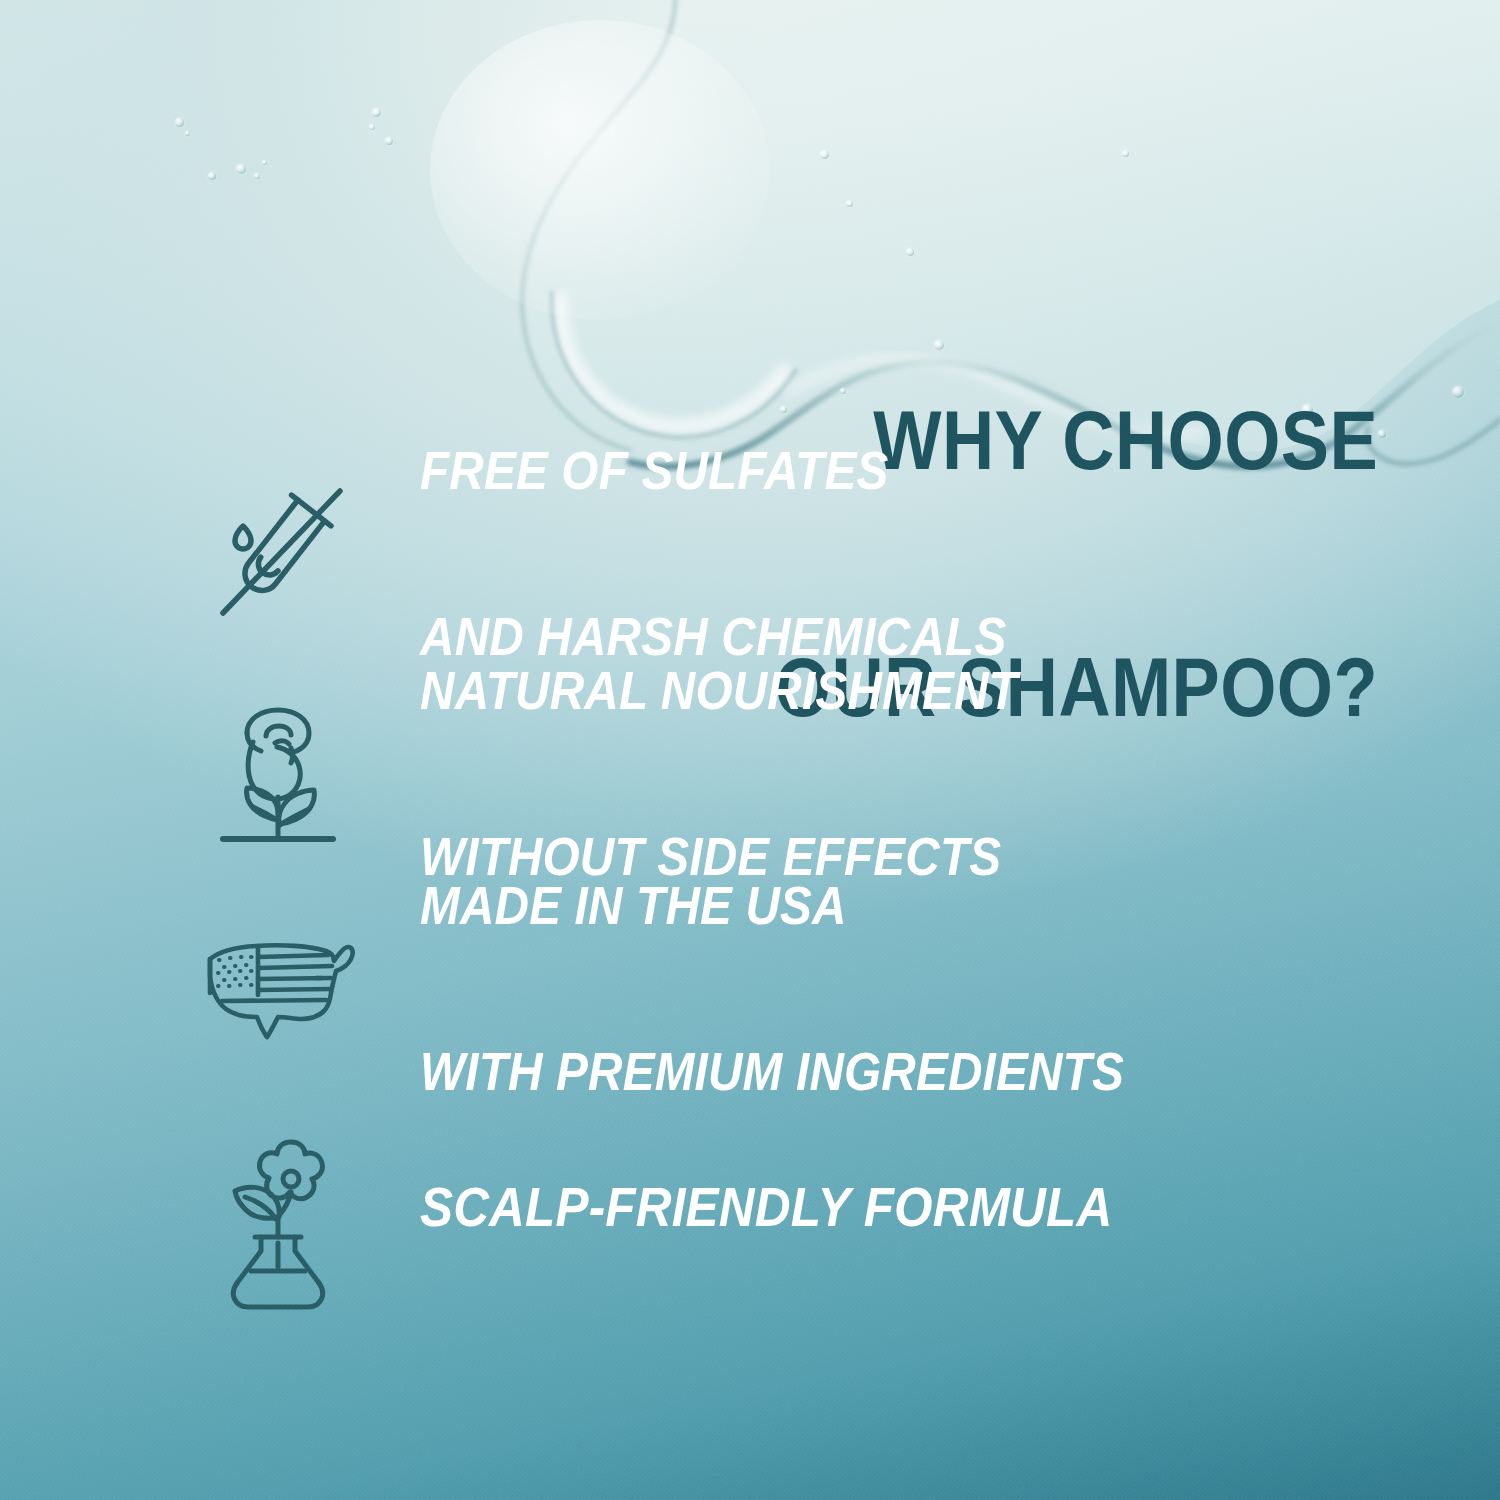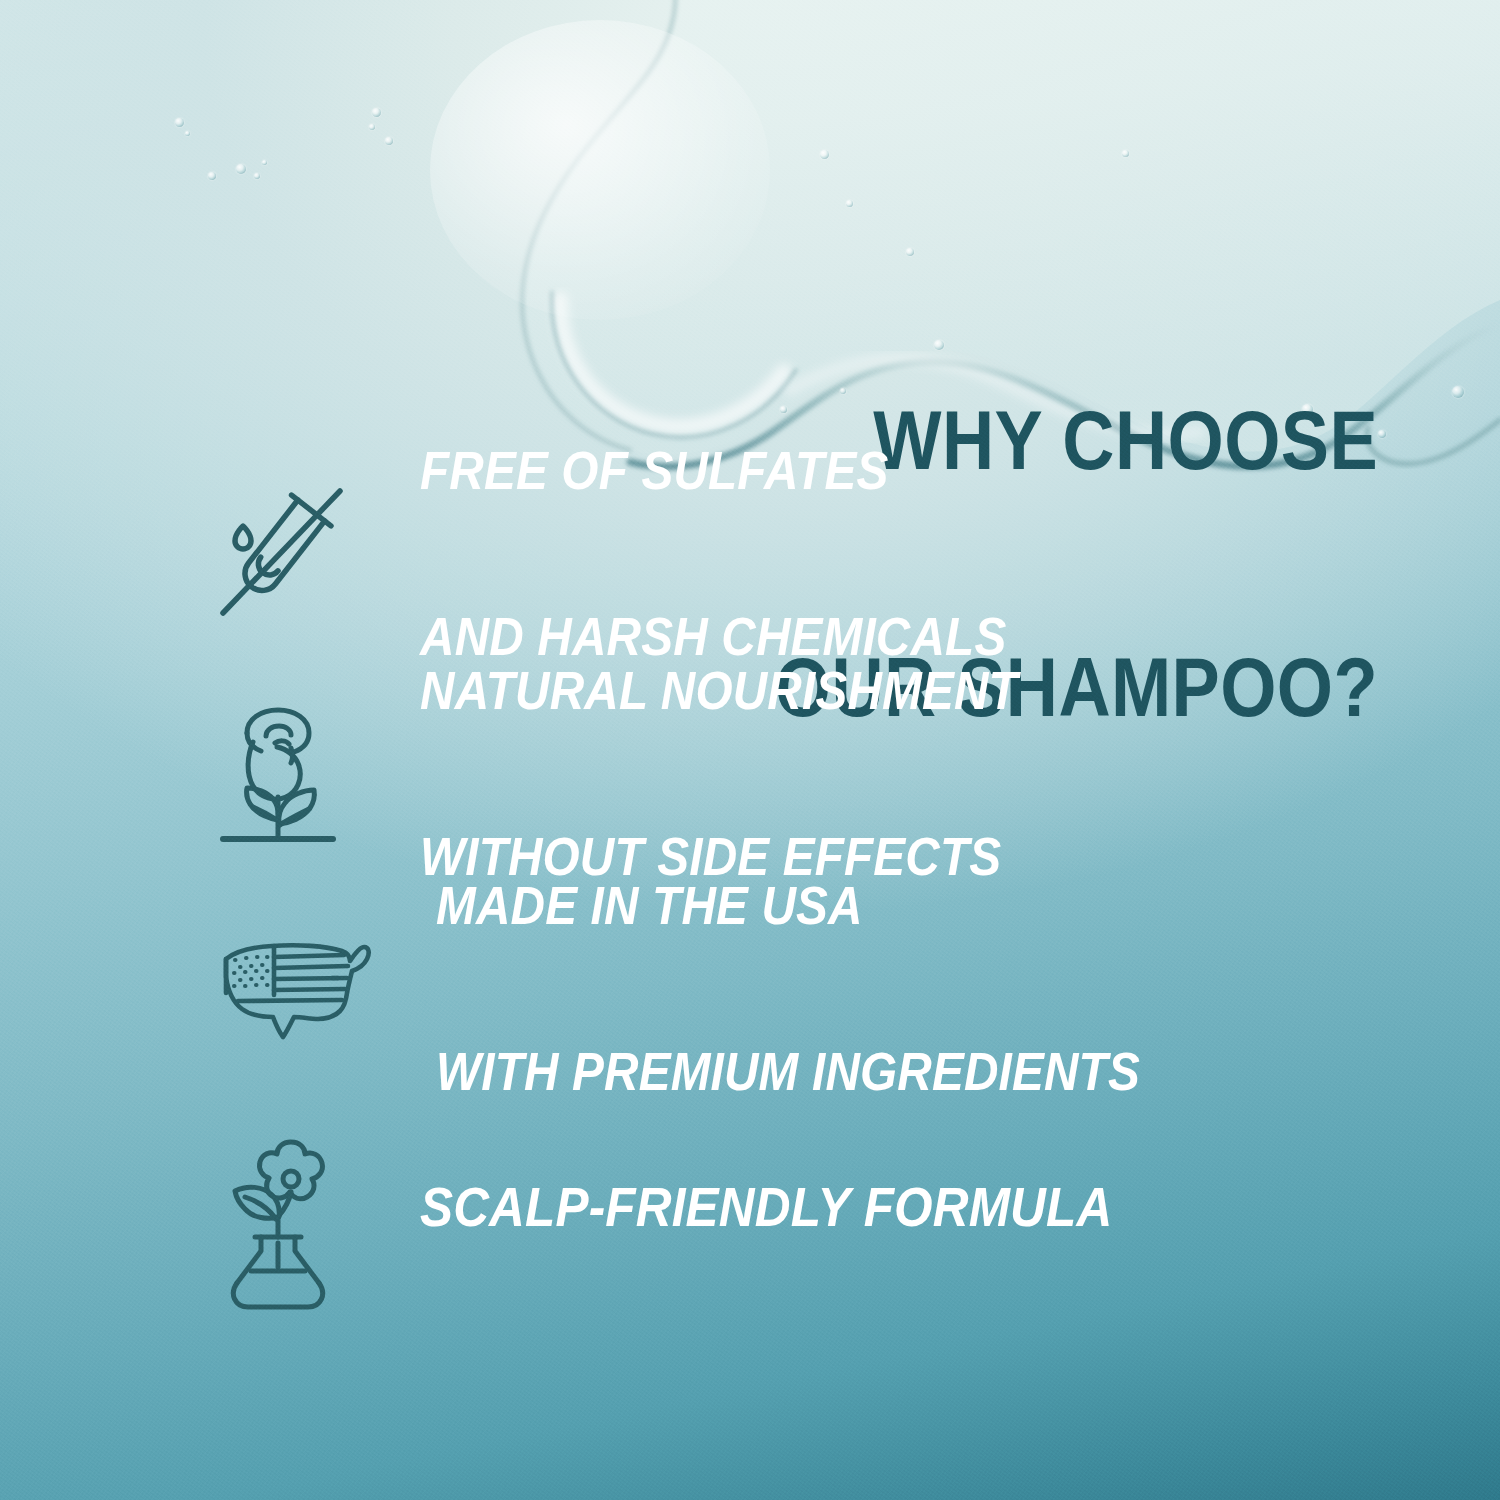--- a/index.html
+++ b/index.html
@@ -106,21 +106,21 @@
     line-height: 1.04;
     letter-spacing: 0.2px;
     white-space: pre;
   }
   .feature-text .ft-line { display: block; }
 
   
   #row-0 { height: 150px; margin-bottom: 60px; }
   #row-0 .feature-text { font-size: 53px; }
   #row-1 { height: 170px; margin-bottom: 50px; }
-  #row-2 { height: 160px; margin-bottom: 60px; margin-left: 16px; }
+  #row-2 { height: 160px; margin-bottom: 60px; }
   #row-3 { height: 160px; margin-bottom: 0; text-align: right; }
   #row-3 .feature-text { font-size: 55px; }
 
   .paper-grain {
     position: absolute;
     inset: 0;
     pointer-events: none;
     opacity: 0.055;
     background-image:
       repeating-linear-gradient(37deg, rgba(0,0,0,0.55) 0 1px, transparent 1px 3px),

